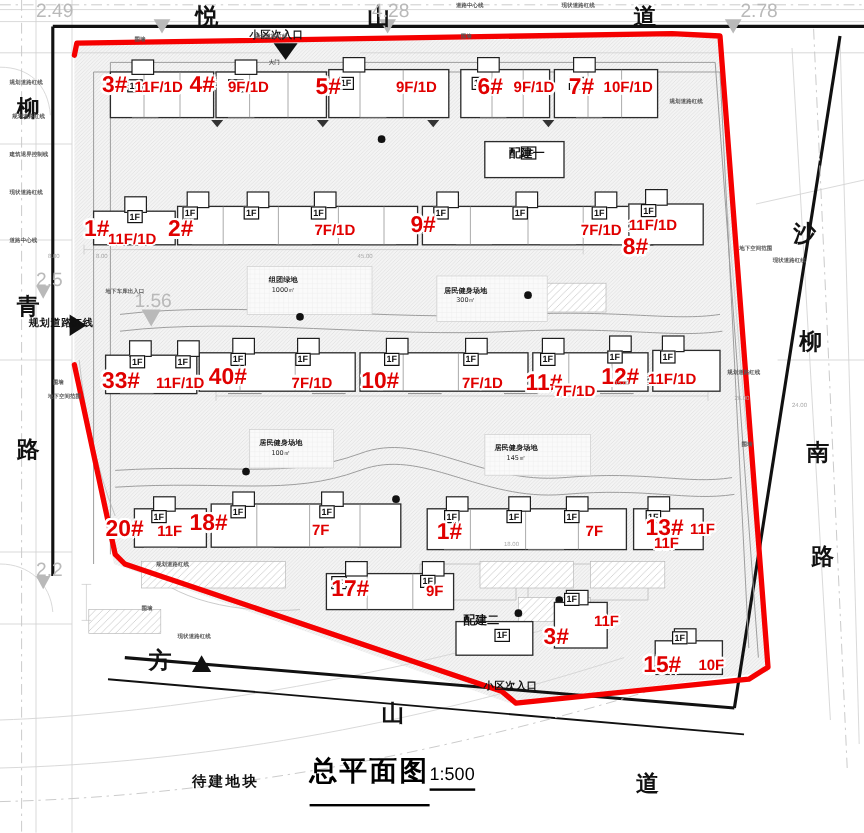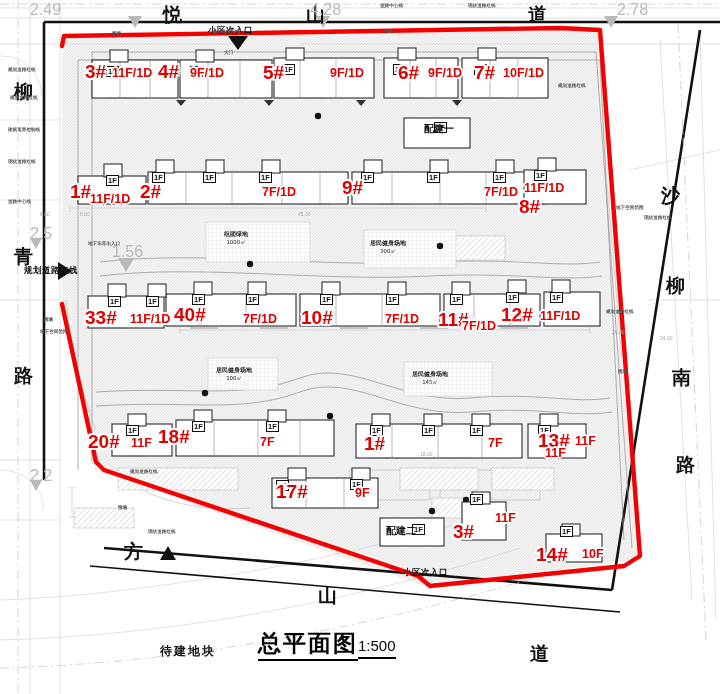--- a/index.html
+++ b/index.html
@@ -44,21 +44,21 @@
   
   .f1{position:absolute;font-size:7.5px;font-weight:700;color:#111;
       border:1px solid #111;background:#fff;padding:0 1px;line-height:9px;}
 
   
   .glab{font-size:6px;color:#222;text-align:center;font-weight:700;line-height:7.5px;}
   .glab .q{font-size:5.4px;font-weight:400;}
 
   
   .title{font-size:23px;font-weight:700;color:#000;letter-spacing:2px;
-         border-bottom:2px solid #000;padding-bottom:3px;}
+         border-bottom:2px solid #000;padding-bottom:14px;}
   .scale{font-size:15px;font-weight:400;color:#000;letter-spacing:0;}
   .plot{font-size:12px;font-weight:700;color:#111;letter-spacing:2px;}
 </style>
 </head>
 <body>
 
 <div id="stage">
 
   <svg class="cad" viewBox="0 0 720 694">
     <defs>
@@ -402,25 +402,25 @@
   <div class="t bno" style="left:364px;top:434px;">1#</div>
   <div class="t ftag" style="left:488px;top:437px;">7F</div>
   <div class="t bno" style="left:538px;top:431px;">13#</div>
   <div class="t ftag" style="left:575px;top:435px;">11F</div>
   <div class="t ftag" style="left:545px;top:447px;">11F</div>
 
   <div class="t bno" style="left:276px;top:482px;">17#</div>
   <div class="t ftag" style="left:355px;top:487px;">9F</div>
   <div class="t bno" style="left:453px;top:522px;">3#</div>
   <div class="t ftag" style="left:495px;top:512px;">11F</div>
-  <div class="t bno" style="left:536px;top:545px;">14#</div>
+  <div class="t bno" style="left:536px;top:545px;">15#</div>
   <div class="t ftag" style="left:582px;top:548px;">10F</div>
 
   <div class="t cjk" style="left:424px;top:124px;font-size:10px;font-weight:700;color:#111;">配建一</div>
-  <div class="t cjk" style="left:386px;top:526px;font-size:10px;font-weight:700;color:#111;">配建二</div>
+  <div class="t cjk" style="left:386px;top:513px;font-size:10px;font-weight:700;color:#111;">配建二</div>
 
   <div class="t glab cjk" style="left:224px;top:230px;">
     <span>组团绿地</span><br>
     <span class="q">1000㎡</span>
   </div>
   <div class="t glab cjk" style="left:370px;top:239px;">
     <span>居民健身场地</span><br>
     <span class="q">300㎡</span>
   </div>
   <div class="t glab cjk" style="left:216px;top:366px;">

